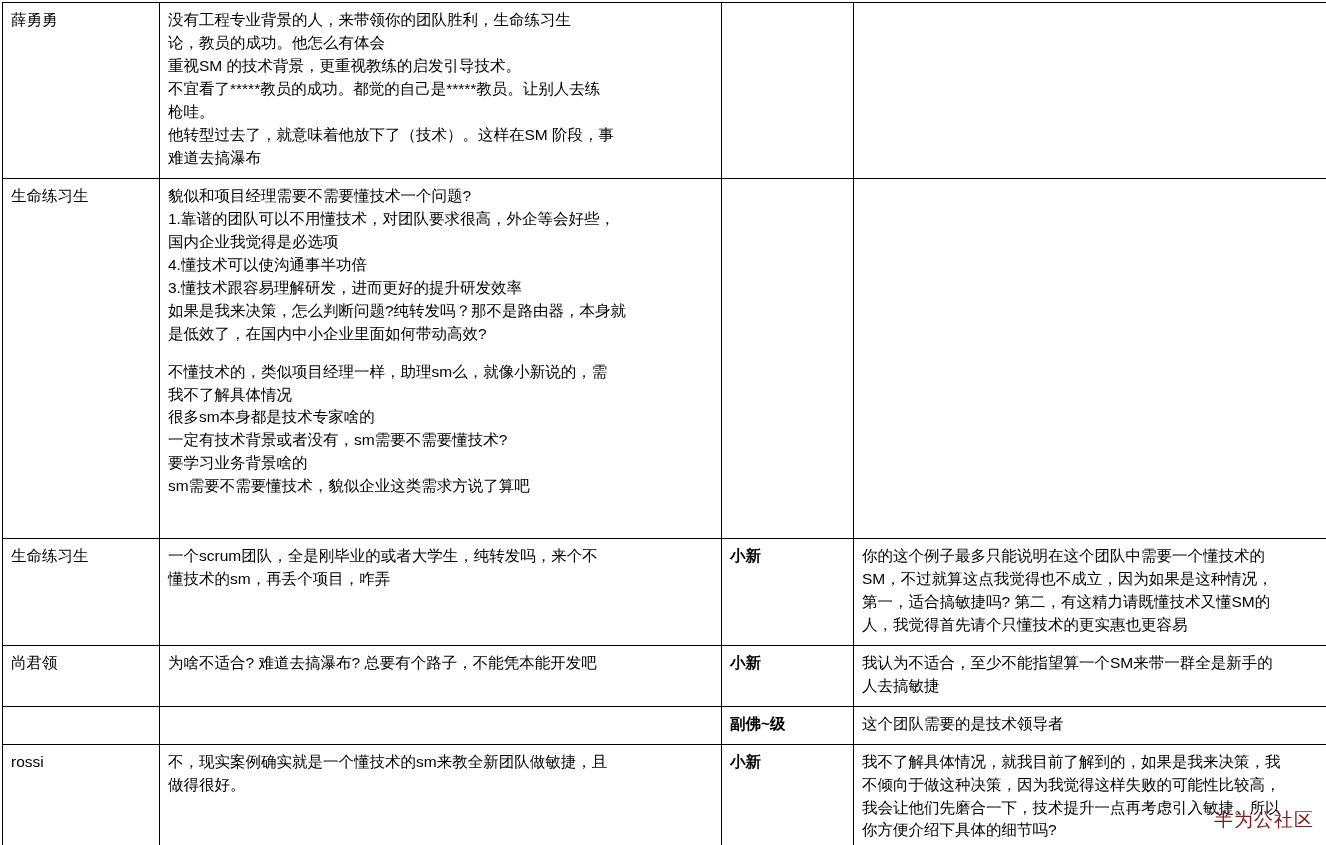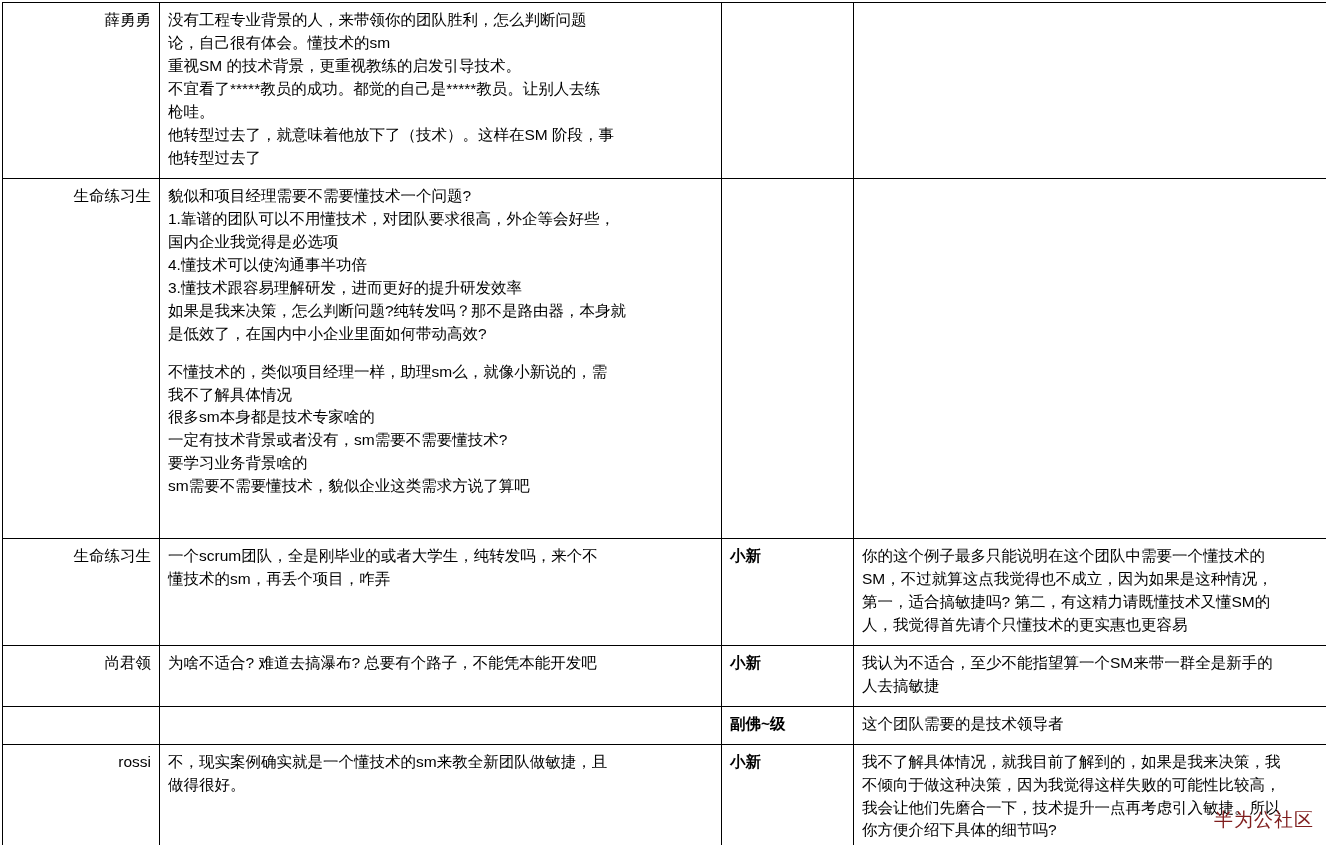--- a/index.html
+++ b/index.html
@@ -32,21 +32,20 @@
     vertical-align: top;
     padding: 6px 8px 8px 8px;
     font-size: 15.5px;
     line-height: 1.48;
     word-break: break-word;
   }
   td.col-name {
     width: 140px;
     vertical-align: middle;
     padding-left: 14px;
-    text-align: right;
   }
   td.col-body {
     width: 545px;
   }
   td.col-replier {
     width: 115px;
     vertical-align: middle;
     padding-left: 12px;
     font-weight: bold;
   }
@@ -74,27 +73,27 @@
 </style>
 </head>
 <body>
 
 <div class="page">
   <table class="discussion">
     <tbody id="tbody">
         <tr style="height: 176px;">
           <td class="col-name">薛勇勇</td>
           <td class="col-body">
-            <span class="line">没有工程专业背景的人，来带领你的团队胜利，怎么判断问题</span>
-            <span class="line">论，自己很有体会。懂技术的sm</span>
+            <span class="line">没有工程专业背景的人，来带领你的团队胜利，生命练习生</span>
+            <span class="line">论，教员的成功。他怎么有体会</span>
             <span class="line">重视SM 的技术背景，更重视教练的启发引导技术。</span>
             <span class="line">不宜看了*****教员的成功。都觉的自己是*****教员。让别人去练</span>
             <span class="line">枪哇。</span>
             <span class="line">他转型过去了，就意味着他放下了（技术）。这样在SM 阶段，事</span>
-            <span class="line">他转型过去了</span>
+            <span class="line">难道去搞瀑布</span>
           </td>
           <td class="col-replier"></td>
           <td class="col-reply"></td>
         </tr>
         <tr style="height: 360px;">
           <td class="col-name">生命练习生</td>
           <td class="col-body">
             <span class="line">貌似和项目经理需要不需要懂技术一个问题?</span>
             <span class="line">1.靠谱的团队可以不用懂技术，对团队要求很高，外企等会好些，</span>
             <span class="line">国内企业我觉得是必选项</span>

